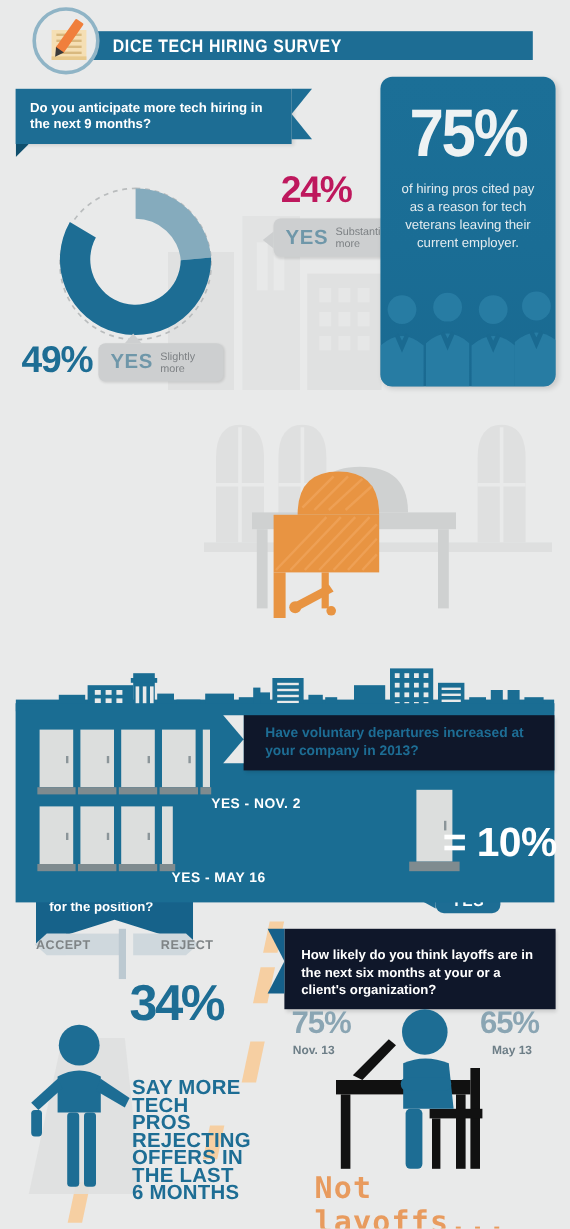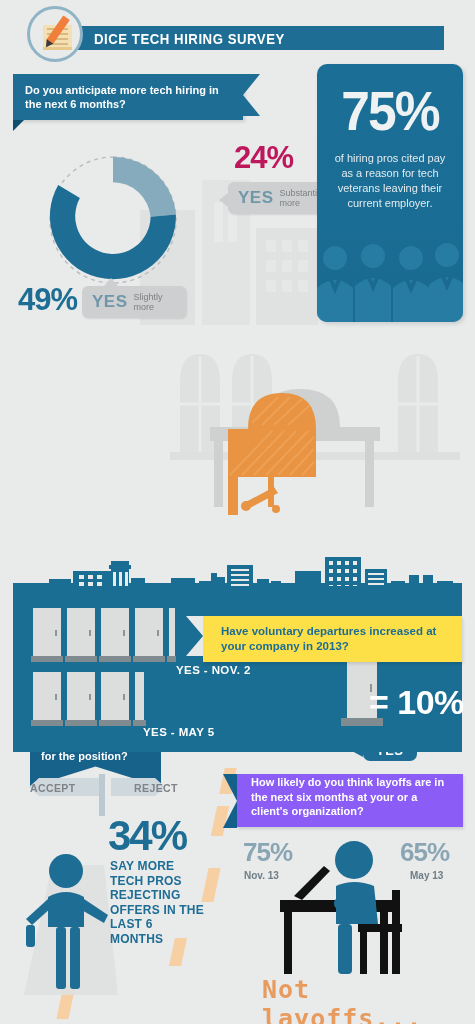--- a/index.html
+++ b/index.html
@@ -191,25 +191,24 @@
   
   .sec3-panel {
     position: absolute; left: 13px; top: 586px;
     width: 449px; height: 166px;
     background: #1a6d93;
   }
   .skyline { position: absolute; left: 13px; top: 553px; width: 449px; height: 40px; }
   .banner3 {
     position: absolute; left: 203px; top: 596px;
     width: 259px;
-    background: #fde047;
+    background: #0f172a;
     color: #1d6d94; font-size: 11.5px; font-weight: bold; line-height: 15px;
     padding: 8px 10px 8px 18px;
     box-shadow: 1px 2px 3px rgba(0,0,0,0.12);
-    margin-top: 20px;
   }
   .banner3:before {
     content: ""; position: absolute; left: -17px; top: 0;
     border-top: 20px solid #e8e9e9;
     border-bottom: 20px solid #e8e9e9;
     border-left: 17px solid transparent;
   }
   .door-label {
     position: absolute; color: #fff;
     font-size: 11.5px; font-weight: bold; letter-spacing: 0.4px;
@@ -227,30 +226,30 @@
     position: absolute; color: #7f8486; font-size: 10.5px;
     font-weight: bold; letter-spacing: 0.4px;
   }
   .sign-text.accept { left: 30px; top: 782px; }
   .sign-text.reject { left: 100px; top: 782px; margin-left: 34px; }
   .pct-34 {
     position: absolute; left: 108px; top: 812px;
     color: #1d6d94; font-size: 42px; font-weight: bold; letter-spacing: -2px;
   }
   .cap34 {
-    position: absolute; left: 110px; top: 859px; width: 95px;
-    color: #1d6d94; font-size: 12px; font-weight: bold;
+    position: absolute; left: 110px; top: 900px; width: 95px;
+    color: #1d6d94; font-size: 17px; font-weight: bold;
     line-height: 14.5px; letter-spacing: 0.2px;
   }
   .banner4 {
     position: absolute; left: 237px; top: 774px;
     width: 226px;
-    background: #8b5cf6;
+    background: #0f172a;
     color: #fff; font-size: 11px; font-weight: bold; line-height: 14.5px;
-    padding: 1px 10px 8px 14px;
+    padding: 15px 10px 8px 14px;
     box-shadow: 1px 2px 3px rgba(0,0,0,0.13);
   }
   .banner4:before {
     content: ""; position: absolute; left: -14px; top: 0;
     border-top: 27px solid #15608a;
     border-bottom: 27px solid #15608a;
     border-left: 14px solid transparent;
   }
   .lay-pct {
     position: absolute; color: #8aa5b3;
@@ -283,21 +282,21 @@
     <div class="logo-note">
       <i></i>
         <i></i>
         <i></i>
         <i></i>
     </div>
     <div class="logo-pencil"></div>
   </div>
 
   <div class="ribbon q1-banner">
-    <span>Do you anticipate more tech hiring in the next 6 months?</span>
+    <span>Do you anticipate more tech hiring in the next 9 months?</span>
     <span class="fold"></span>
   </div>
 
   <svg style="position:absolute;left:130px;top:180px;width:200px;height:145px;" viewBox="0 0 200 145">
     <rect x="10" y="30" width="55" height="115" fill="#e0e1e1"></rect>
     <rect x="72" y="0" width="48" height="145" fill="#e2e3e3"></rect>
     <rect x="126" y="48" width="62" height="97" fill="#e0e1e1"></rect>
     <g fill="#e6e7e7">
       <rect x="136" y="60" width="10" height="12"></rect>
         <rect x="152" y="60" width="10" height="12"></rect>
@@ -535,21 +534,21 @@
       <rect x="14" y="0" width="30" height="60" fill="#dcdedd"></rect>
       <rect x="37" y="26" width="2" height="8" fill="#8b9599"></rect>
       <rect x="8" y="60" width="42" height="8" fill="#7f8b8f"></rect>
     </svg>
   </div>
 
   <div class="banner3">
     <span>Have voluntary departures increased at your company in 2013?</span>
   </div>
   <div class="door-label nov">YES - NOV. 2</div>
-  <div class="door-label may">YES - MAY 5</div>
+  <div class="door-label may">YES - MAY 16</div>
   <div class="eq10">= 10%</div>
 
   <div class="stripe" style="left:222px;top:768px;width:12px;height:26px;transform:skewX(-12deg);"></div>
   <div class="stripe" style="left:214px;top:806px;width:12px;height:30px;transform:skewX(-12deg);"></div>
   <div class="stripe" style="left:205px;top:868px;width:12px;height:34px;transform:skewX(-12deg);"></div>
   <div class="stripe" style="left:172px;top:938px;width:12px;height:28px;transform:skewX(-12deg);"></div>
   <div class="stripe" style="left:60px;top:985px;width:12px;height:34px;transform:skewX(-12deg);"></div>
 
   <svg class="signpost" viewBox="0 0 150 44">
     <g fill="#cfd8dd">

